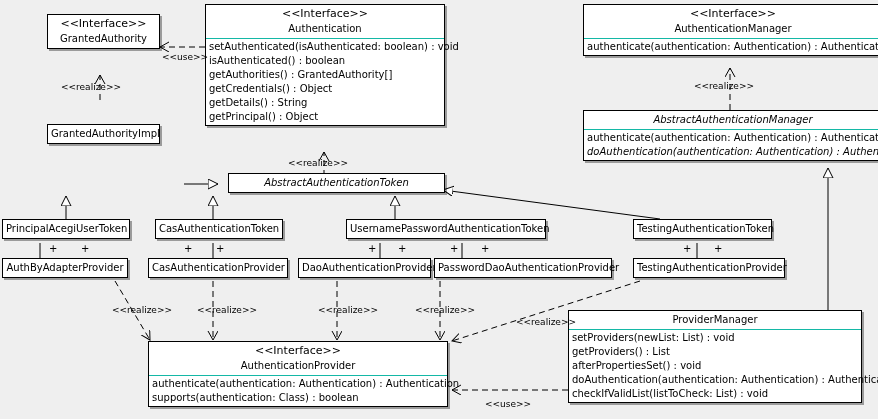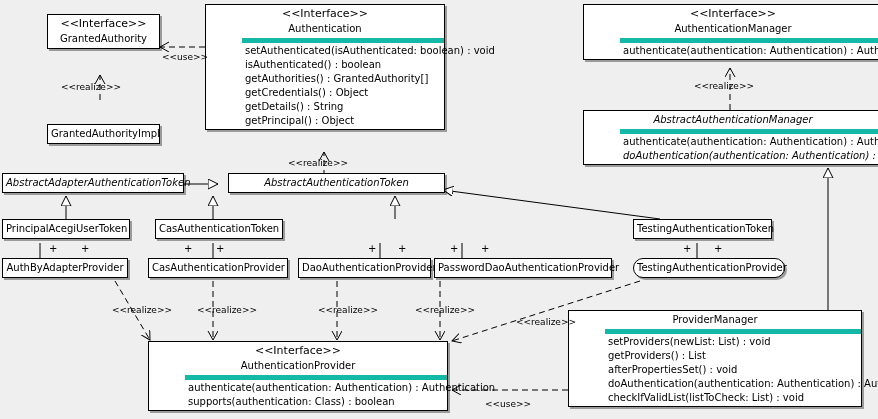--- a/index.html
+++ b/index.html
@@ -47,23 +47,22 @@
     font-size: 10px;
     white-space: nowrap;
     padding-bottom: 2px;
   }
   .hdr.compact {
     padding: 4px 3px 4px 3px;
   }
   .hdr.compact .cname { padding-bottom: 0; }
   .italic .cname { font-style: italic; }
   .members {
-    border-top: 5px solid #14b8a6;
+    border-top: 1px solid #14b8a6;
     padding: 1px 0 1px 0;
-    margin-left: 36px;
   }
   .m {
     white-space: nowrap;
     padding: 2px 2px 2px 3px;
     font-size: 10px;
     overflow: visible;
   }
   .m.it { font-style: italic; }
   
   .elabel {
@@ -186,44 +185,44 @@
   <div class="umlbox italic" style="left:583px; top:110px; width:300px;">
     <div class="hdr compact">
       <span class="cname">AbstractAuthenticationManager</span>
     </div>
     <div class="members">
       <div class="m">authenticate(authentication: Authentication) : Authentication</div>
       <div class="m it">doAuthentication(authentication: Authentication) : Authentication</div>
     </div>
   </div>
 
-  <div class="umlbox italic" style="left:2px; top:173px; width:182px;">
-    <div class="hdr compact">
-      <span class="cname">AbstractAdapterAuthenticationToken</span>
-    </div>
-  </div>
 
   <div class="umlbox italic" style="left:228px; top:173px; width:217px;">
     <div class="hdr compact">
       <span class="cname">AbstractAuthenticationToken</span>
     </div>
   </div>
 
   <div class="umlbox" style="left:2px; top:219px; width:128px;">
     <div class="hdr compact">
       <span class="cname">PrincipalAcegiUserToken</span>
     </div>
   </div>
 
   <div class="umlbox" style="left:155px; top:219px; width:128px;">
     <div class="hdr compact">
       <span class="cname">CasAuthenticationToken</span>
     </div>
   </div>
 
+  <div class="umlbox" style="left:346px; top:219px; width:200px;">
+    <div class="hdr compact">
+      <span class="cname">UsernamePasswordAuthenticationToken</span>
+    </div>
+  </div>
 
   <div class="umlbox" style="left:2px; top:258px; width:126px;">
     <div class="hdr compact">
       <span class="cname">AuthByAdapterProvider</span>
     </div>
   </div>
 
   <div class="umlbox" style="left:633px; top:219px; width:139px;">
     <div class="hdr compact">
       <span class="cname">TestingAuthenticationToken</span>
@@ -241,21 +240,21 @@
       <span class="cname">DaoAuthenticationProvider</span>
     </div>
   </div>
 
   <div class="umlbox" style="left:434px; top:258px; width:178px;">
     <div class="hdr compact">
       <span class="cname">PasswordDaoAuthenticationProvider</span>
     </div>
   </div>
 
-  <div class="umlbox" style="left:633px; top:258px; width:152px;border-radius:10px;">
+  <div class="umlbox" style="left:633px; top:258px; width:152px;">
     <div class="hdr compact">
       <span class="cname">TestingAuthenticationProvider</span>
     </div>
   </div>
 
   <div class="umlbox" style="left:148px; top:341px; width:300px;">
     <div class="hdr">
       <span class="stereo">&lt;&lt;Interface&gt;&gt;</span>
       <span class="cname">AuthenticationProvider</span>
     </div>

